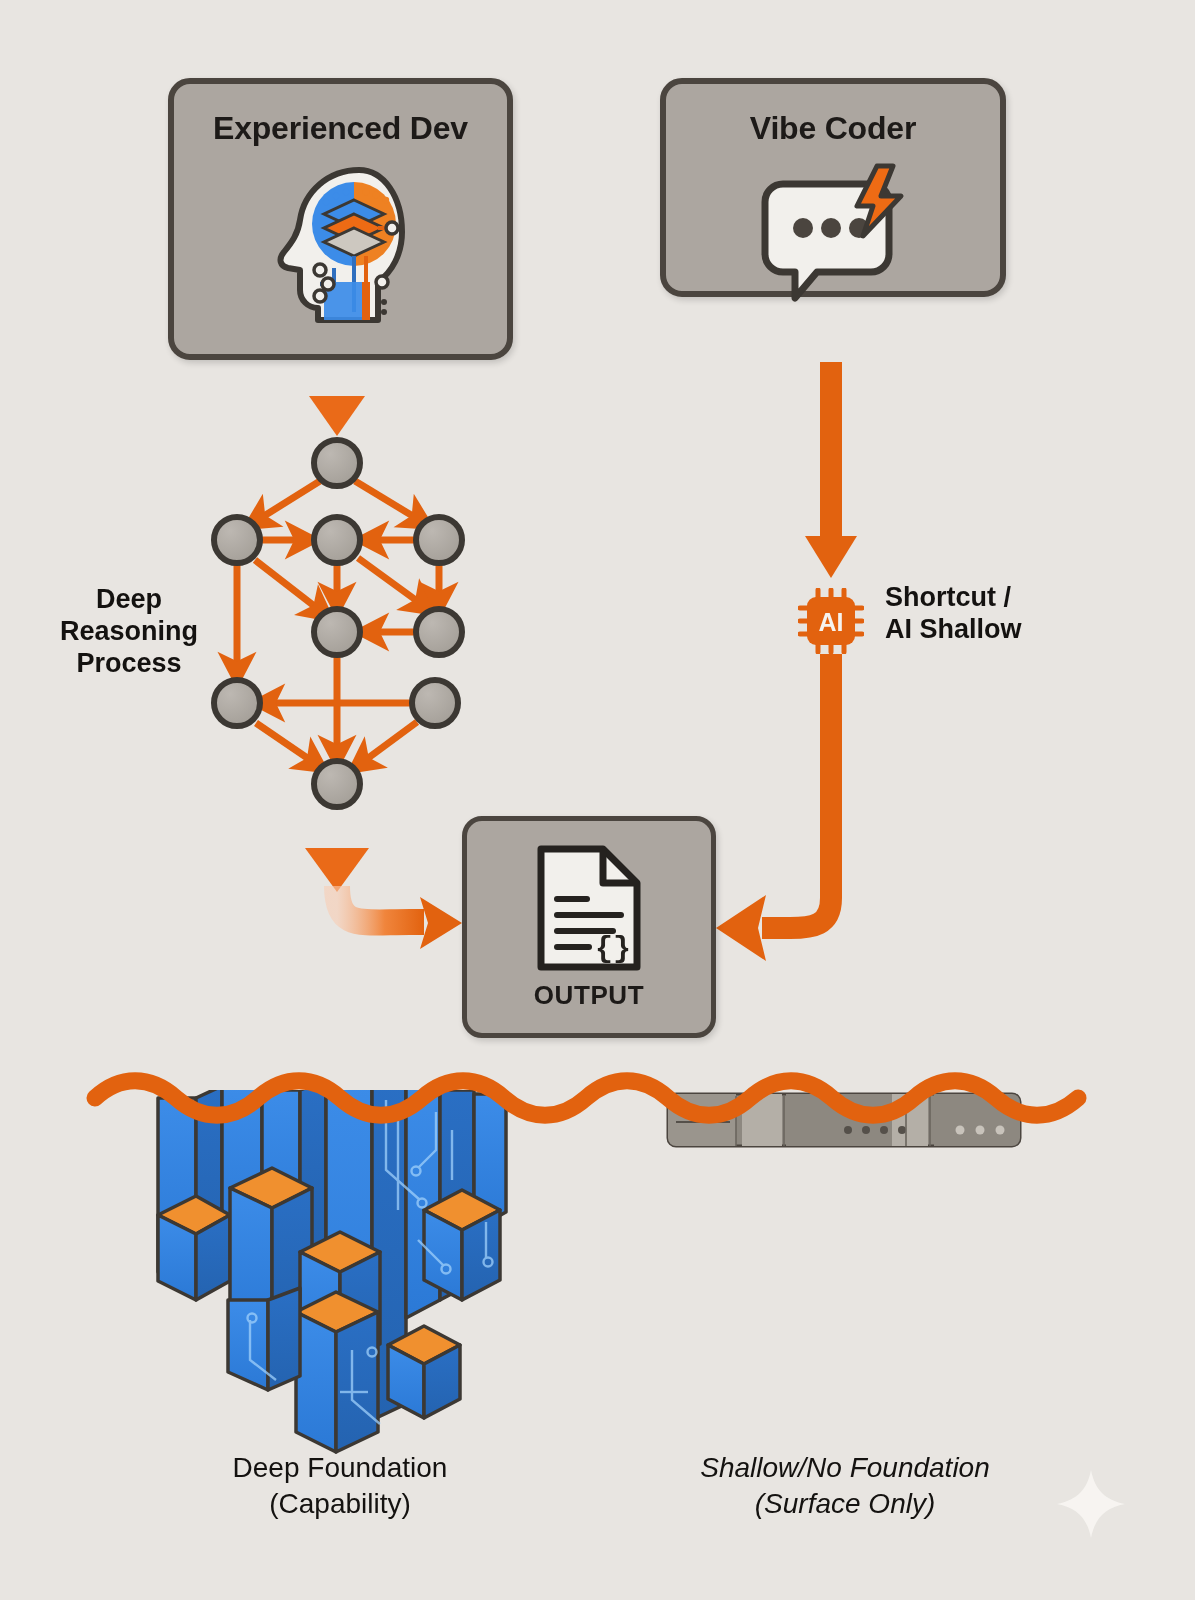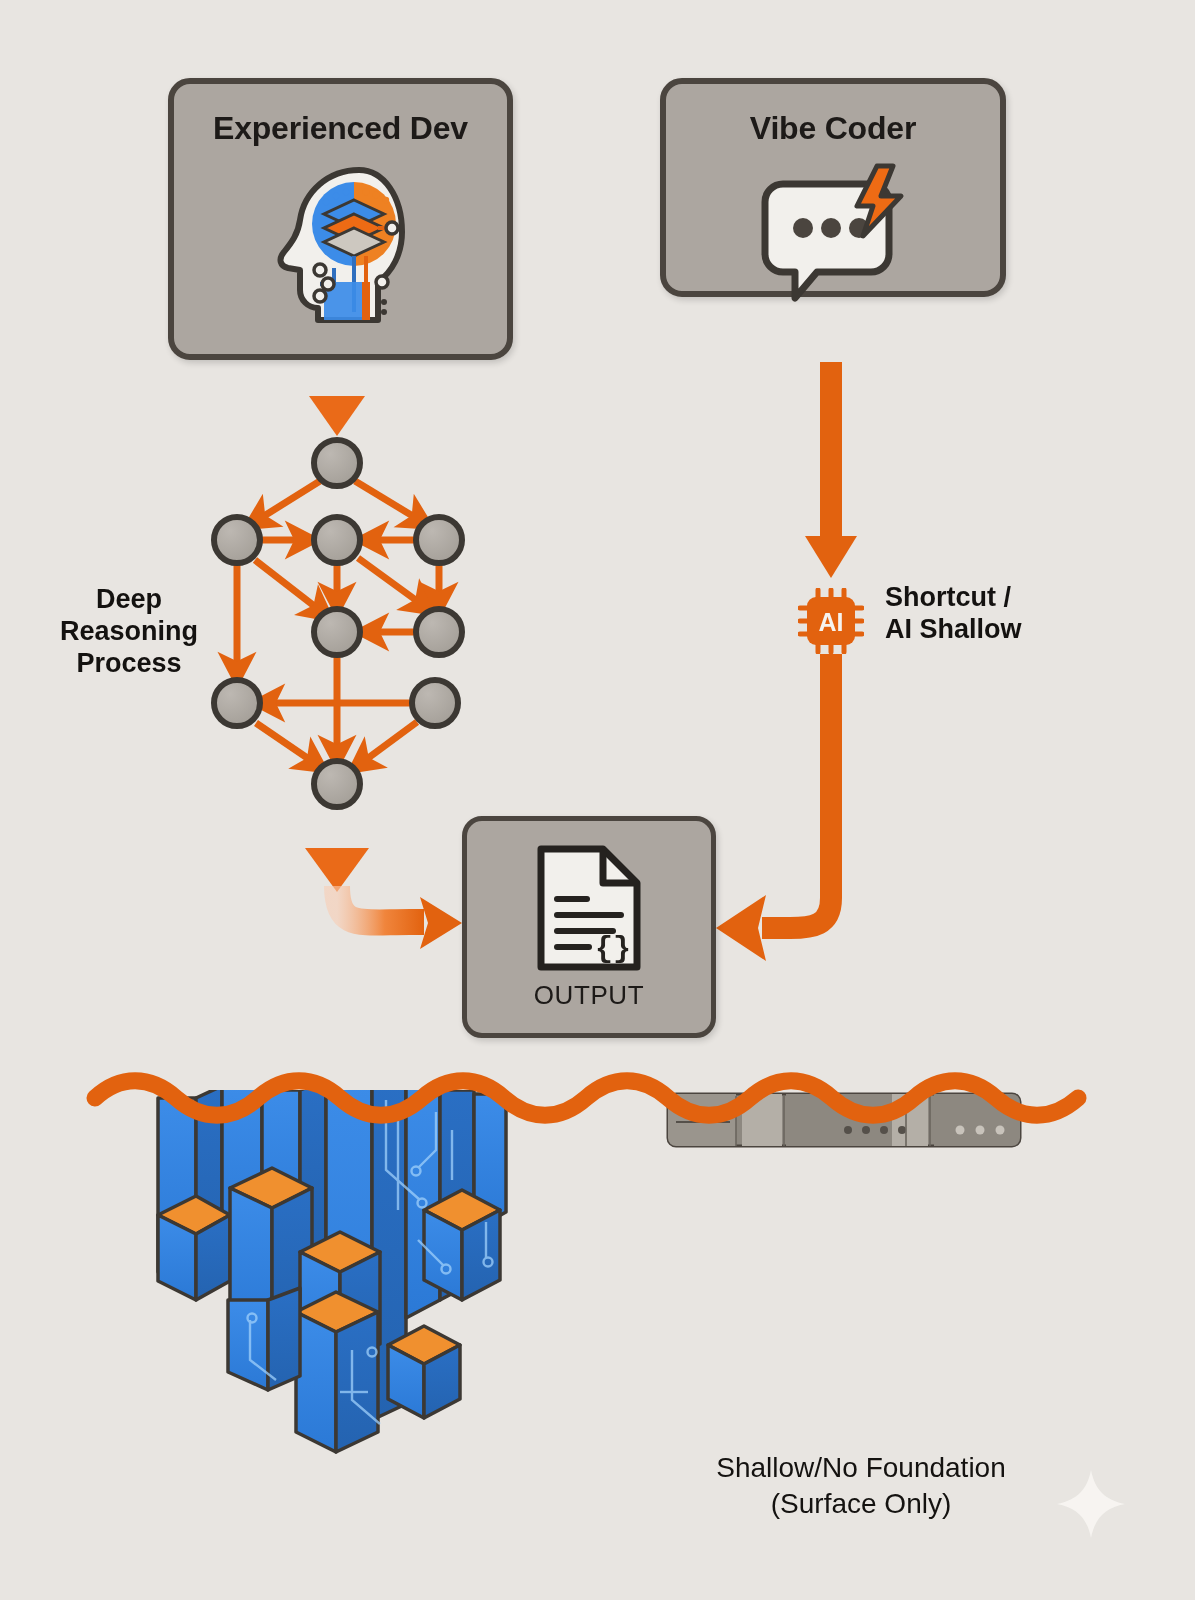--- a/index.html
+++ b/index.html
@@ -64,21 +64,21 @@
     position: absolute;
     left: 0; right: 0; top: 22px;
     display: flex;
     justify-content: center;
   }
   #output-label {
     position: absolute;
     left: 0; right: 0; bottom: 22px;
     text-align: center;
     font-size: 26px;
-    font-weight: normal;
+    font-weight: bold;
     color: #1d1a18;
     letter-spacing: 0.6px;
   }
   
   .free-label {
     position: absolute;
     color: #141210;
     font-size: 27px;
     font-weight: bold;
     line-height: 1.18;
@@ -87,21 +87,21 @@
   #label-shortcut  { left: 885px; top: 582px; width: 200px; text-align: left; }
   .caption {
     position: absolute;
     text-align: center;
     color: #141210;
     font-size: 28px;
     font-weight: normal;
     line-height: 1.28;
   }
   #caption-deep    { left: 120px; top: 1450px; width: 440px; }
-  #caption-shallow { left: 636px; top: 1450px; width: 450px; }
+  #caption-shallow { left: 620px; top: 1450px; width: 450px; font-style: italic; }
   
   #ai-chip {
     position: absolute;
     left: 798px; top: 588px;
     width: 66px; height: 66px;
   }
   #sparkle { position: absolute; left: 1055px; top: 1468px; width: 72px; height: 72px; }
 </style>
 </head>
 <body>
@@ -458,20 +458,24 @@
     <div>Deep</div>
     <div>Reasoning</div>
     <div>Process</div>
   </div>
 
   <div class="free-label" id="label-shortcut">
     <div>Shortcut /</div>
     <div>AI Shallow</div>
   </div>
 
+  <div class="caption" id="caption-deep">
+    <div>Deep Foundation</div>
+    <div>(Capability)</div>
+  </div>
 
   <div class="caption" id="caption-shallow">
     <div>Shallow/No Foundation</div>
     <div>(Surface Only)</div>
   </div>
 
   <div id="sparkle">
     <svg width="72" height="72" viewBox="0 0 72 72">
       <path d="M36 2 C40 22 50 32 70 36 C50 40 40 50 36 70 C32 50 22 40 2 36
                C22 32 32 22 36 2 Z" fill="#f7f5f2" opacity="0.92"></path>

